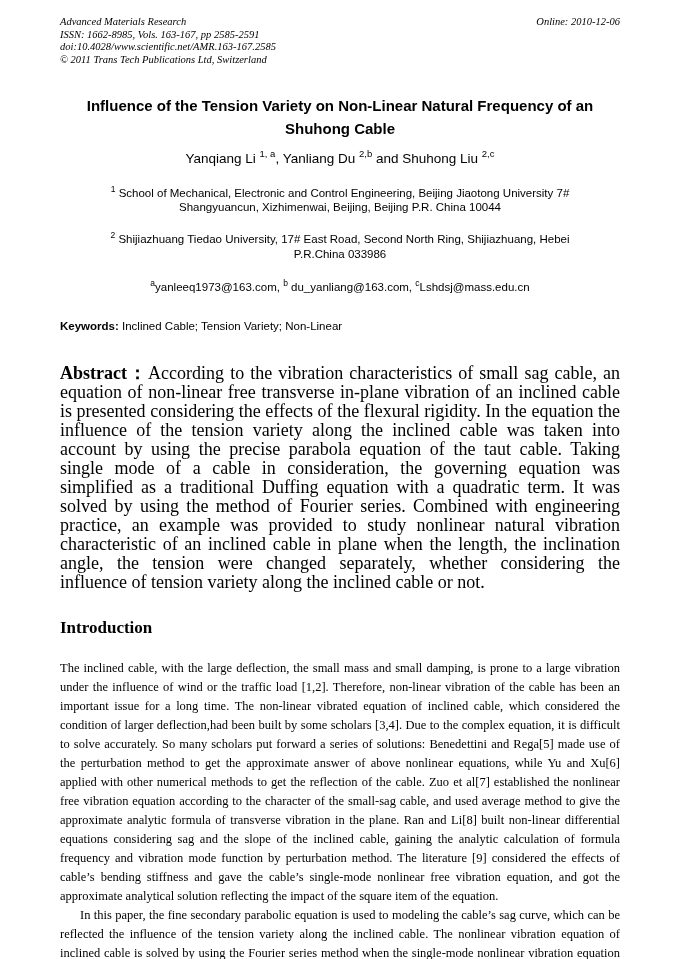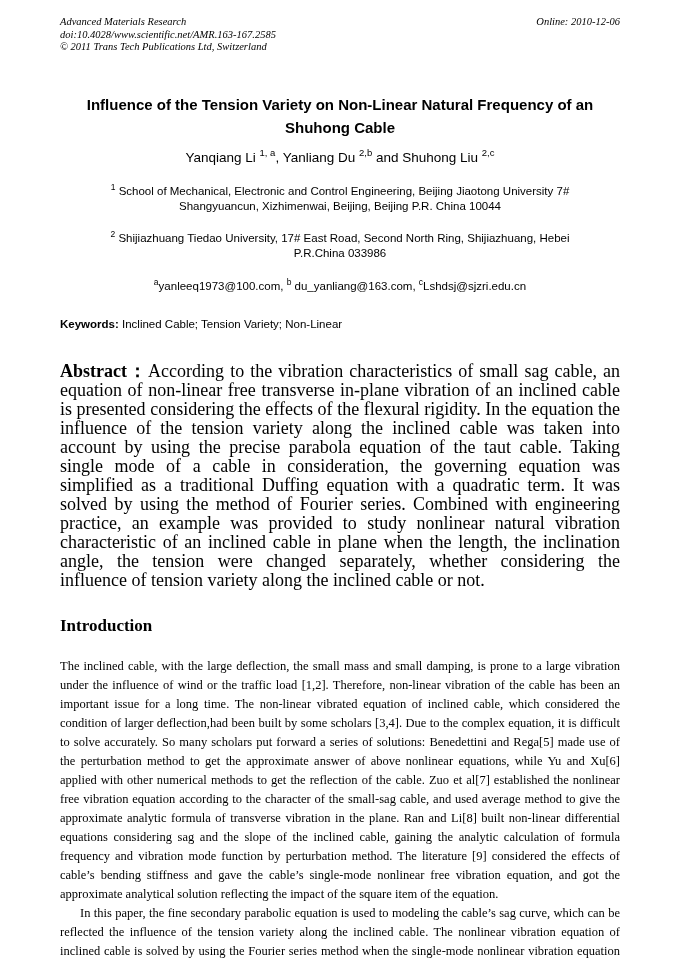--- a/index.html
+++ b/index.html
@@ -12,21 +12,21 @@
   
   .header {
     display:flex; justify-content:space-between; align-items:flex-start;
     font-family:"Liberation Serif", serif; font-style:italic;
     font-size:10.5px; line-height:12.5px;
   }
   .header-left div { white-space:nowrap; }
   .header-right { white-space:nowrap; }
   
   .title {
-    margin-top:39px; text-align:center;
+    margin-top:28px; text-align:center;
     font-family:"Liberation Sans", sans-serif; font-weight:bold;
     font-size:15px; line-height:23px;
   }
   .title-line { display:block; }
   
   .authors {
     margin-top:4px; text-align:center;
     font-family:"Liberation Sans", sans-serif; font-size:13.5px; line-height:20px;
     font-weight:normal;
   }
@@ -68,20 +68,21 @@
   .body-para + .body-para { margin-top:0; text-indent:20px; }
 </style>
 </head>
 <body>
 
 <div class="page">
 
   <header class="header">
     <div class="header-left">
       <div>Advanced Materials Research</div>
+      <div>ISSN: 1662-8985, Vols. 163-167, pp 2585-2591</div>
       <div>doi:10.4028/www.scientific.net/AMR.163-167.2585</div>
       <div>© 2011 Trans Tech Publications Ltd, Switzerland</div>
     </div>
     <div class="header-right">Online: 2010-12-06</div>
   </header>
 
   <h1 class="title">
       <span class="title-line">Influence of the Tension Variety on Non-Linear  Natural Frequency of an</span>
       <span class="title-line">Shuhong Cable</span>
     </h1>
@@ -91,21 +92,21 @@
   <div class="affil">
     <div><sup>1</sup> <span>School of Mechanical, Electronic and Control Engineering, Beijing Jiaotong University 7#</span></div>
     <div>Shangyuancun, Xizhimenwai, Beijing, Beijing P.R. China 10044</div>
   </div>
 
   <div class="affil">
     <div><sup>2</sup> <span>Shijiazhuang Tiedao University, 17# East Road, Second North Ring, Shijiazhuang, Hebei</span></div>
     <div>P.R.China 033986</div>
   </div>
 
-  <div class="emails"><sup>a</sup><span>yanleeq1973@100.com, </span><sup>b</sup><span> du_yanliang@163.com, </span><sup>c</sup><span>Lshdsj@sjzri.edu.cn</span></div>
+  <div class="emails"><sup>a</sup><span>yanleeq1973@163.com, </span><sup>b</sup><span> du_yanliang@163.com, </span><sup>c</sup><span>Lshdsj@mass.edu.cn</span></div>
 
   <div class="keywords"><span class="kw-label">Keywords:</span><span> Inclined Cable; Tension Variety; Non-Linear</span></div>
 
   <div class="abstract"><span class="ab-label">Abstract：</span><span>According to the vibration characteristics of small sag cable, an equation of non-linear free transverse in-plane vibration of an inclined cable is presented considering the effects of the flexural rigidity. In the equation the influence of the tension variety along the inclined cable was taken into account by using the precise parabola equation of the taut cable. Taking single mode of a cable in consideration, the governing equation was simplified as a traditional Duffing equation with a quadratic term. It was solved by using the method of Fourier series. Combined with engineering practice, an example was provided to study nonlinear natural vibration characteristic of an inclined cable in plane when the length, the inclination angle, the tension were changed separately, whether considering the influence of tension variety along the inclined cable or not.</span></div>
 
   <h2 class="section-heading">Introduction</h2>
 
   <p class="body-para">The inclined cable, with the large deflection, the small mass and small damping, is prone to a large vibration under the influence of wind or the traffic load [1,2]. Therefore, non-linear vibration of the cable has been an important issue for a long time. The non-linear vibrated equation of inclined cable, which considered the condition of larger deflection,had been built by some scholars [3,4]. Due to the complex equation, it is difficult to solve accurately. So many scholars put forward a series of solutions: Benedettini and Rega[5] made use of the perturbation method to get the approximate answer of above nonlinear equations, while Yu and Xu[6] applied with other numerical methods to get the reflection of the cable. Zuo et al[7] established the nonlinear free vibration equation according to the character of the small-sag cable, and used average method to give the approximate analytic formula of transverse vibration in the plane. Ran and Li[8] built non-linear differential equations considering sag and the slope of the inclined cable, gaining the analytic calculation of formula frequency and vibration mode function by perturbation method. The literature [9] considered the effects of cable’s bending stiffness and gave the cable’s single-mode nonlinear free vibration equation, and got the approximate analytical solution reflecting the impact of the square item of the equation.</p>
   <p class="body-para">In this paper, the fine secondary parabolic equation is used to modeling the cable’s sag curve, which can be  reflected the influence of the tension variety along the inclined cable. The nonlinear vibration equation of inclined cable is solved by using the Fourier series method   when the single-mode nonlinear vibration equation occurs. Finally, the numerical example is done to discuss the influence of the tension variety along the inclined cable compared with not considering the gravitational string component influence of the cable. The influence of the cable parameters such the length of the cable, tilt angle and cable tension on the frequency is discussed in detail.</p>
 

